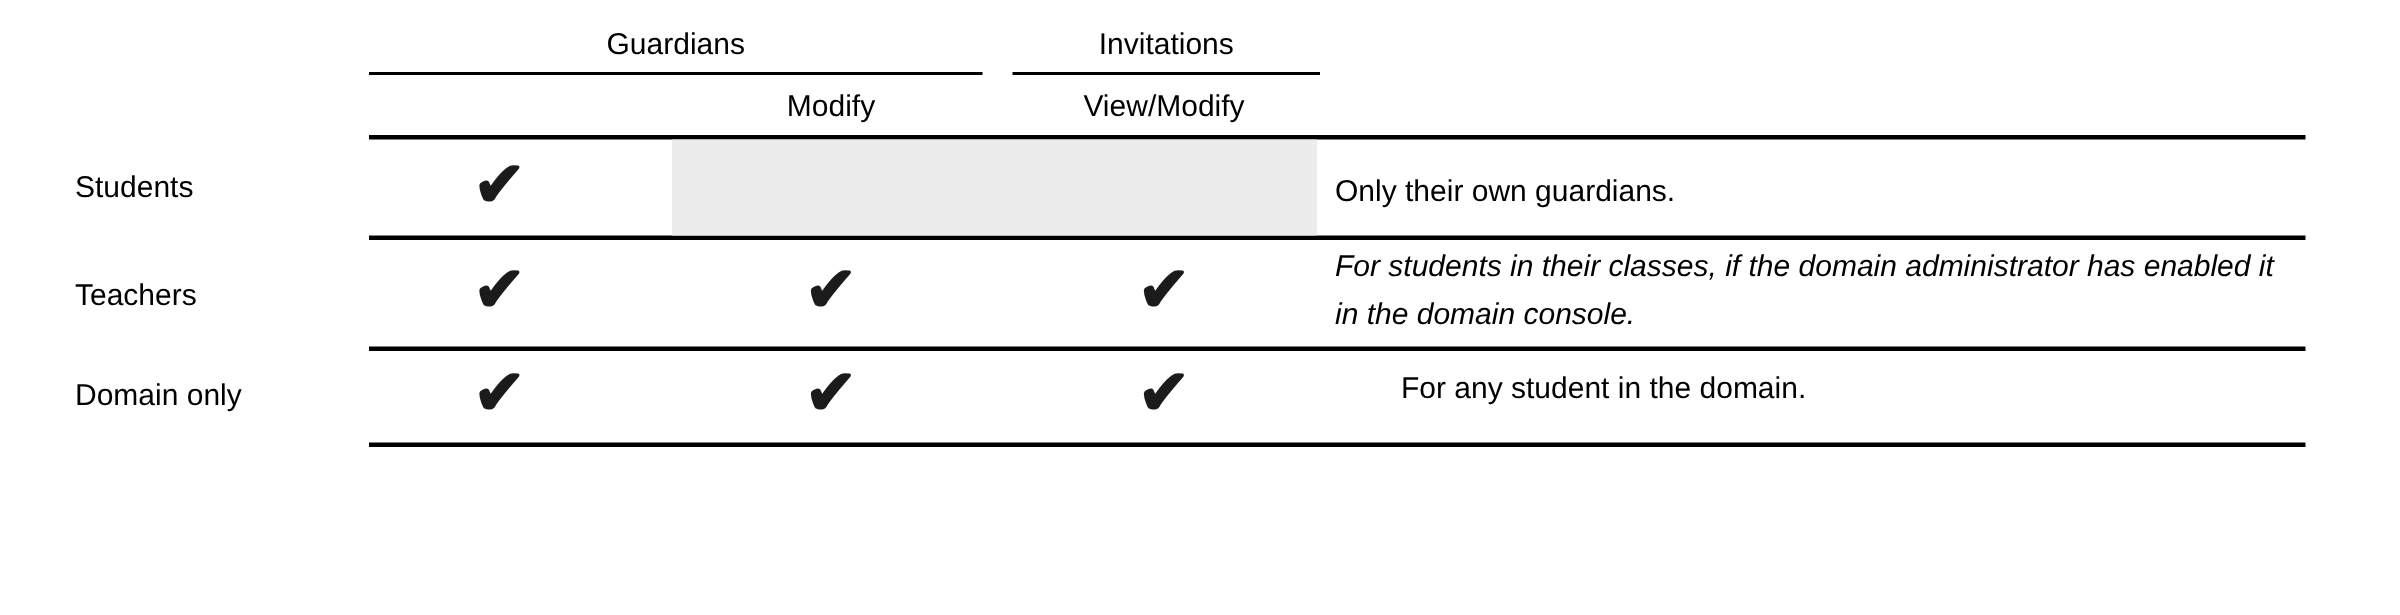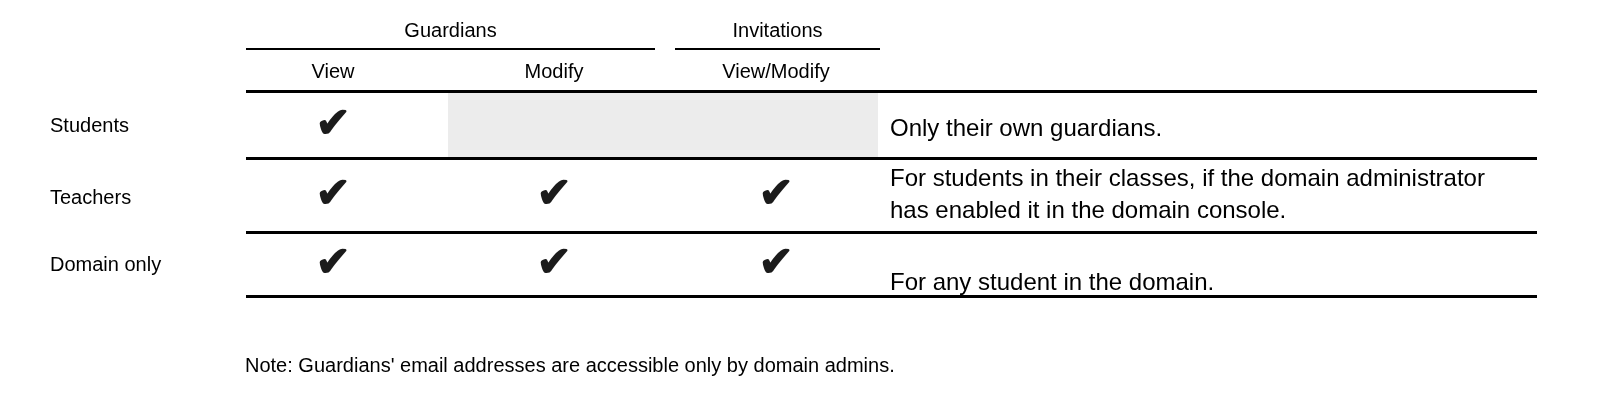--- a/index.html
+++ b/index.html
@@ -54,39 +54,38 @@
     color: #1b1b1b;
   }
   .col-view  { left: 283px; }
   .col-mod   { left: 504px; }
   .col-inv   { left: 726px; }
   .row1 { top: 102px; }
   .row2 { top: 172px; }
   .row3 { top: 241px; }
 
   
-  .note { position: absolute; left: 890px; font-size: 24px; line-height: 32px; width: 640px; white-space: normal; }
+  .note { position: absolute; left: 890px; font-size: 20px; line-height: 32px; width: 640px; white-space: normal; }
   .note-1 { top: 112px; }
-  .note-2 { top: 162px; }
-  .note-3 { top: 266px; }
+  .note-2 { top: 162px; font-style: italic; }
+  .note-3 { top: 243px; margin-left: 44px; }
 
   
   .footnote { left: 245px; top: 353px; }
 </style>
 </head>
 <body>
 
 <div class="stage">
 
   <div class="txt grp-invitations">Invitations</div>
   <div class="txt grp-guardians">Guardians</div>
   <div class="rule u-guardians"></div>
   <div class="rule u-invitations"></div>
 
-  <div class="txt sub-view">View</div>
   <div class="txt sub-invmod">View/Modify</div>
   <div class="txt sub-modify">Modify</div>
 
   <div class="rule row-rule rule-1"></div>
   <div class="rule row-rule rule-2"></div>
   <div class="rule row-rule rule-3"></div>
   <div class="rule row-rule rule-4"></div>
 
   <div>
     <div class="shaded-cell"></div>
@@ -106,15 +105,14 @@
   </div>
 
   <div>
     <div class="txt lbl lbl-domain">Domain only</div>
     <div class="check col-view row3">✔</div>
     <div class="check col-mod row3">✔</div>
     <div class="check col-inv row3">✔</div>
     <div class="note note-3">For any student in the domain.</div>
   </div>
 
-  <div class="txt footnote">Note: Guardians' email addresses are accessible only by domain admins.</div>
 
 </div>
 
 </body></html>

